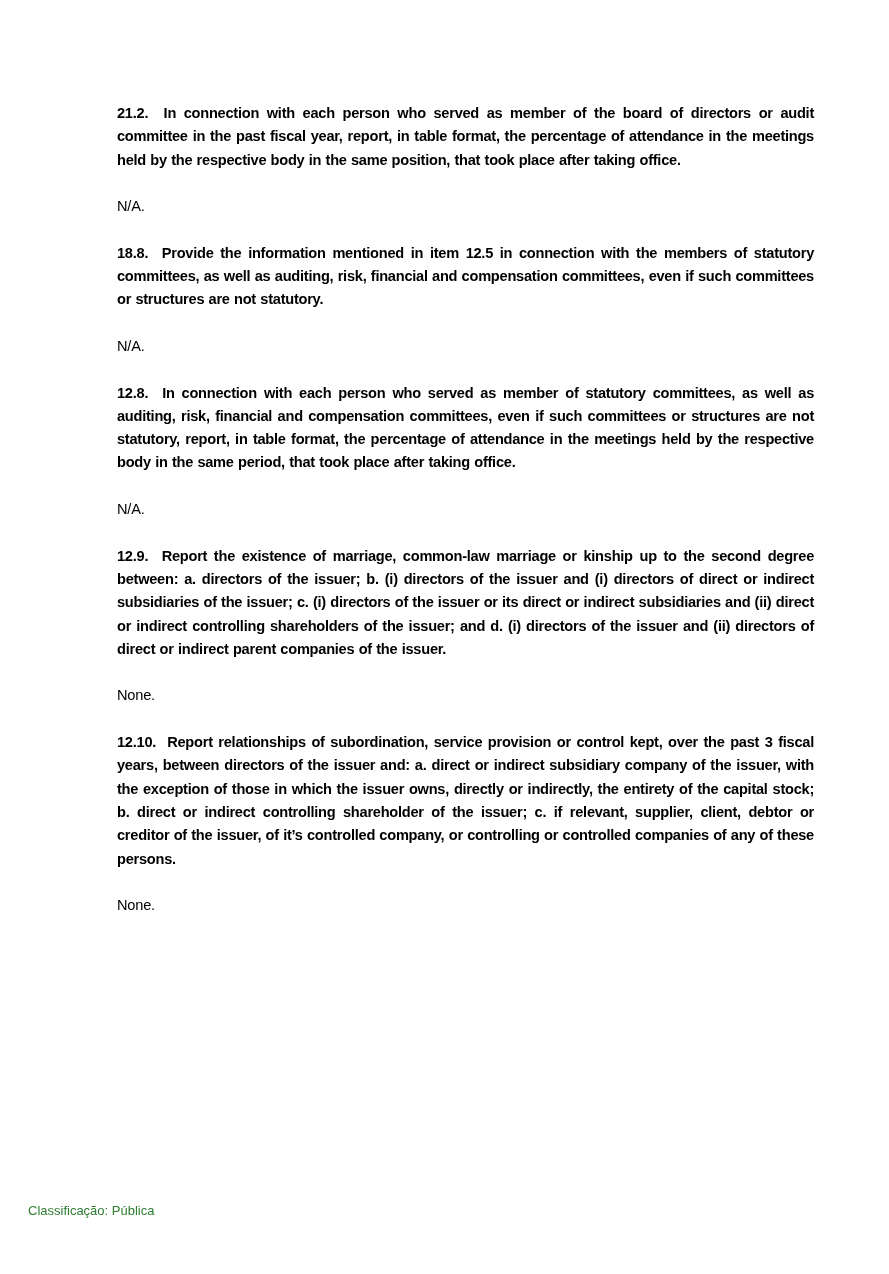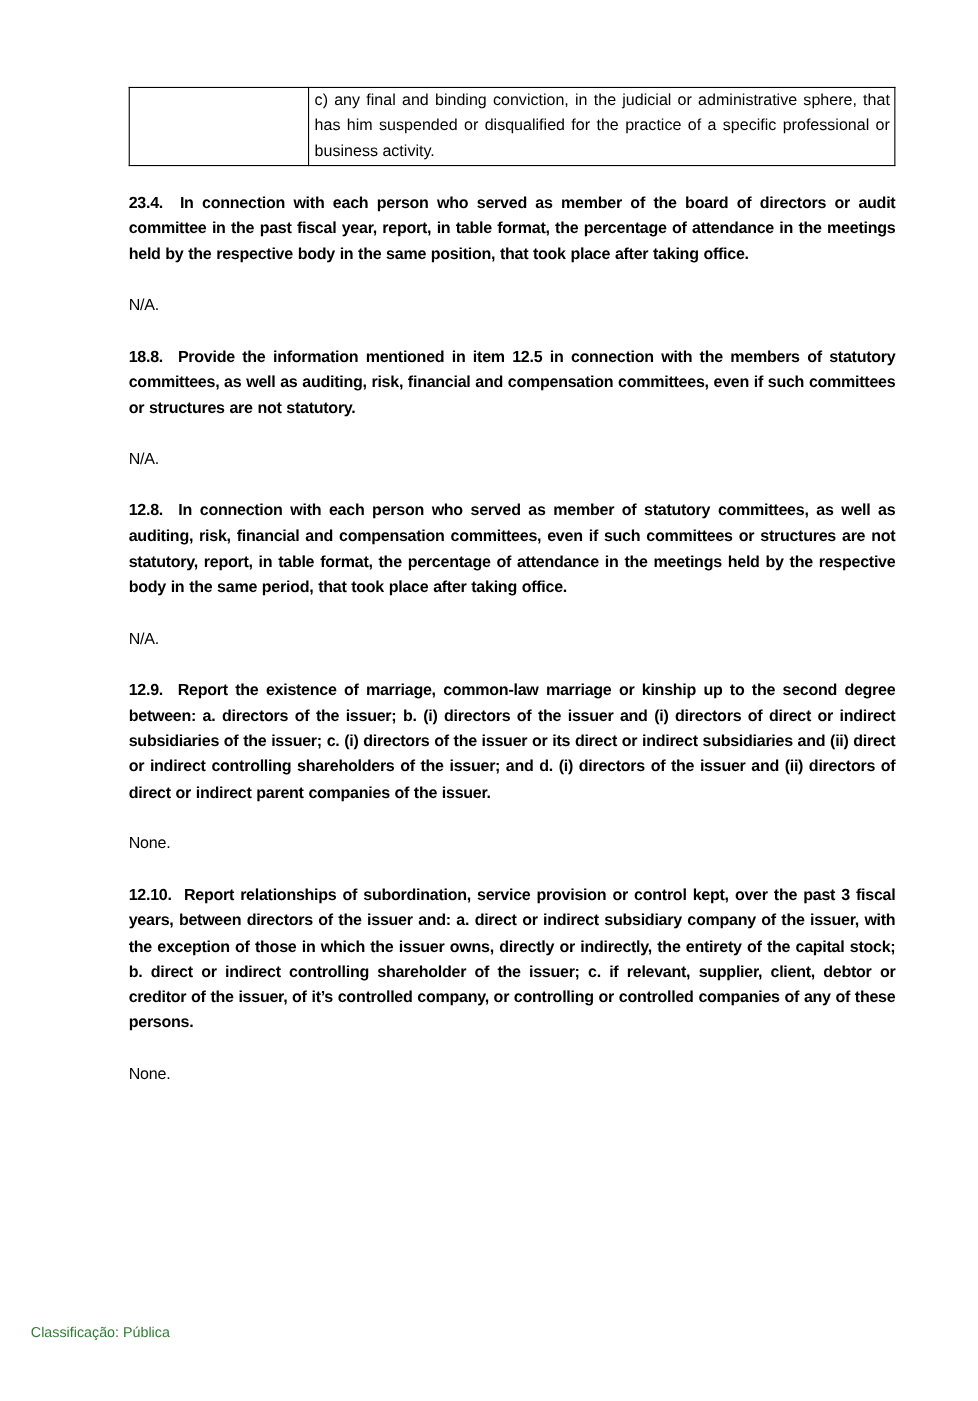--- a/index.html
+++ b/index.html
@@ -64,32 +64,24 @@
       color: #2e7d32;
       font-family: "Liberation Sans", sans-serif;
       padding-left: 28px;
     }
   </style>
 </head>
 <body>
 
 <div class="page">
 
-  <table class="prev-table">
-    <tbody>
-        <tr>
-      <td class="col-left"></td>
-      <td class="col-right">c) any final and binding conviction, in the judicial or administrative sphere, that has him suspended or disqualified for the practice of a specific professional or business activity.</td>
-    </tr>
-  </tbody>
-    </table>
 
   <div class="gap-after-table"></div>
 
-  <p class="item"><span class="num">23.4.</span>&nbsp; <span class="q">In connection with each person who served as member of the board of directors or audit committee in the past fiscal year, report, in table format, the percentage of attendance in the meetings held by the respective body in the same position, that took place after taking office.</span></p>
+  <p class="item"><span class="num">21.2.</span>&nbsp; <span class="q">In connection with each person who served as member of the board of directors or audit committee in the past fiscal year, report, in table format, the percentage of attendance in the meetings held by the respective body in the same position, that took place after taking office.</span></p>
   <div class="gap"></div>
   <p class="answer">N/A.</p>
   <div class="gap"></div>
 
   <p class="item"><span class="num">18.8.</span>&nbsp; <span class="q">Provide the information mentioned in item 12.5 in connection with the members of statutory committees, as well as auditing, risk, financial and compensation committees, even if such committees or structures are not statutory.</span></p>
   <div class="gap"></div>
   <p class="answer">N/A.</p>
   <div class="gap"></div>
 
   <p class="item"><span class="num">12.8.</span>&nbsp; <span class="q">In connection with each person who served as member of statutory committees, as well as auditing, risk, financial and compensation committees, even if such committees or structures are not statutory, report, in table format, the percentage of attendance in the meetings held by the respective body in the same period, that took place after taking office.</span></p>

